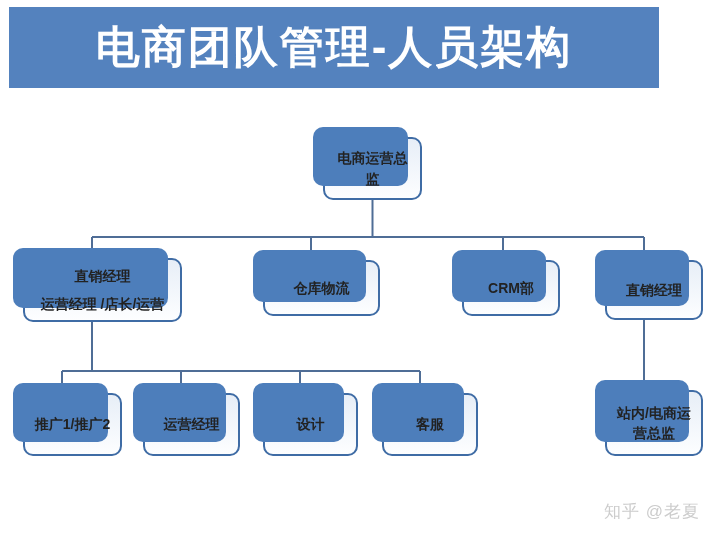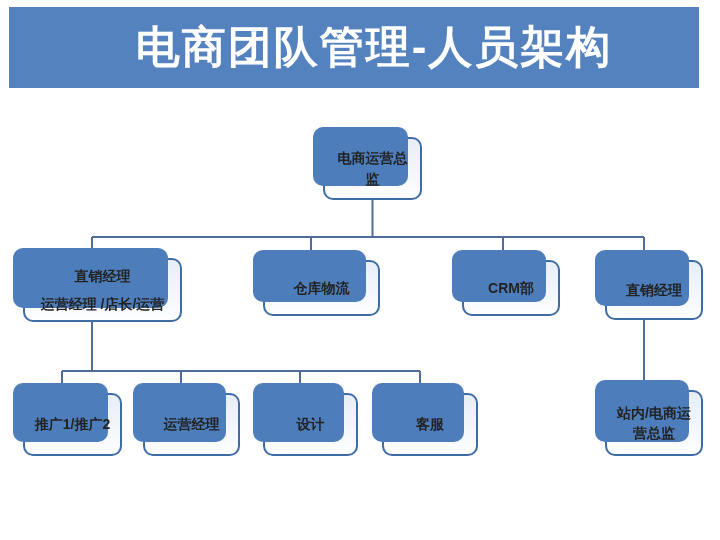--- a/index.html
+++ b/index.html
@@ -5,21 +5,21 @@
   html,body { margin:0; padding:0; background:#ffffff; }
   .canvas {
     position:relative; width:720px; height:540px; overflow:hidden;
     background:#ffffff;
     font-family:"Liberation Sans","DejaVu Sans",sans-serif;
   }
 
   
   .banner {
     position:absolute; left:9px; top:7px; width:650px; height:81px;
-    background:#5482BE; display:flex; align-items:center; justify-content:center;padding-left:40px;
+    background:#5482BE; display:flex; align-items:center; justify-content:center;
   }
   .banner-title {
     color:#ffffff; font-size:44px; font-weight:bold; letter-spacing:2px;
     white-space:nowrap;
   }
 
   
   .lines { position:absolute; left:0; top:0; width:720px; height:540px; z-index:0; }
 
   
@@ -89,14 +89,15 @@
     <div class="node n-warehouse">仓库物流</div>
     <div class="node n-crm">CRM部</div>
     <div class="node n-channel">直销经理</div>
     <div class="node n-promo">推广1/推广2</div>
     <div class="node n-copy">运营经理</div>
     <div class="node n-design">设计</div>
     <div class="node n-service">客服</div>
     <div class="node n-analysis">站内/电商运营总监</div>
   </div>
 
+  <div class="watermark">知乎 @老夏</div>
 
 </div>
 
 </body></html>

